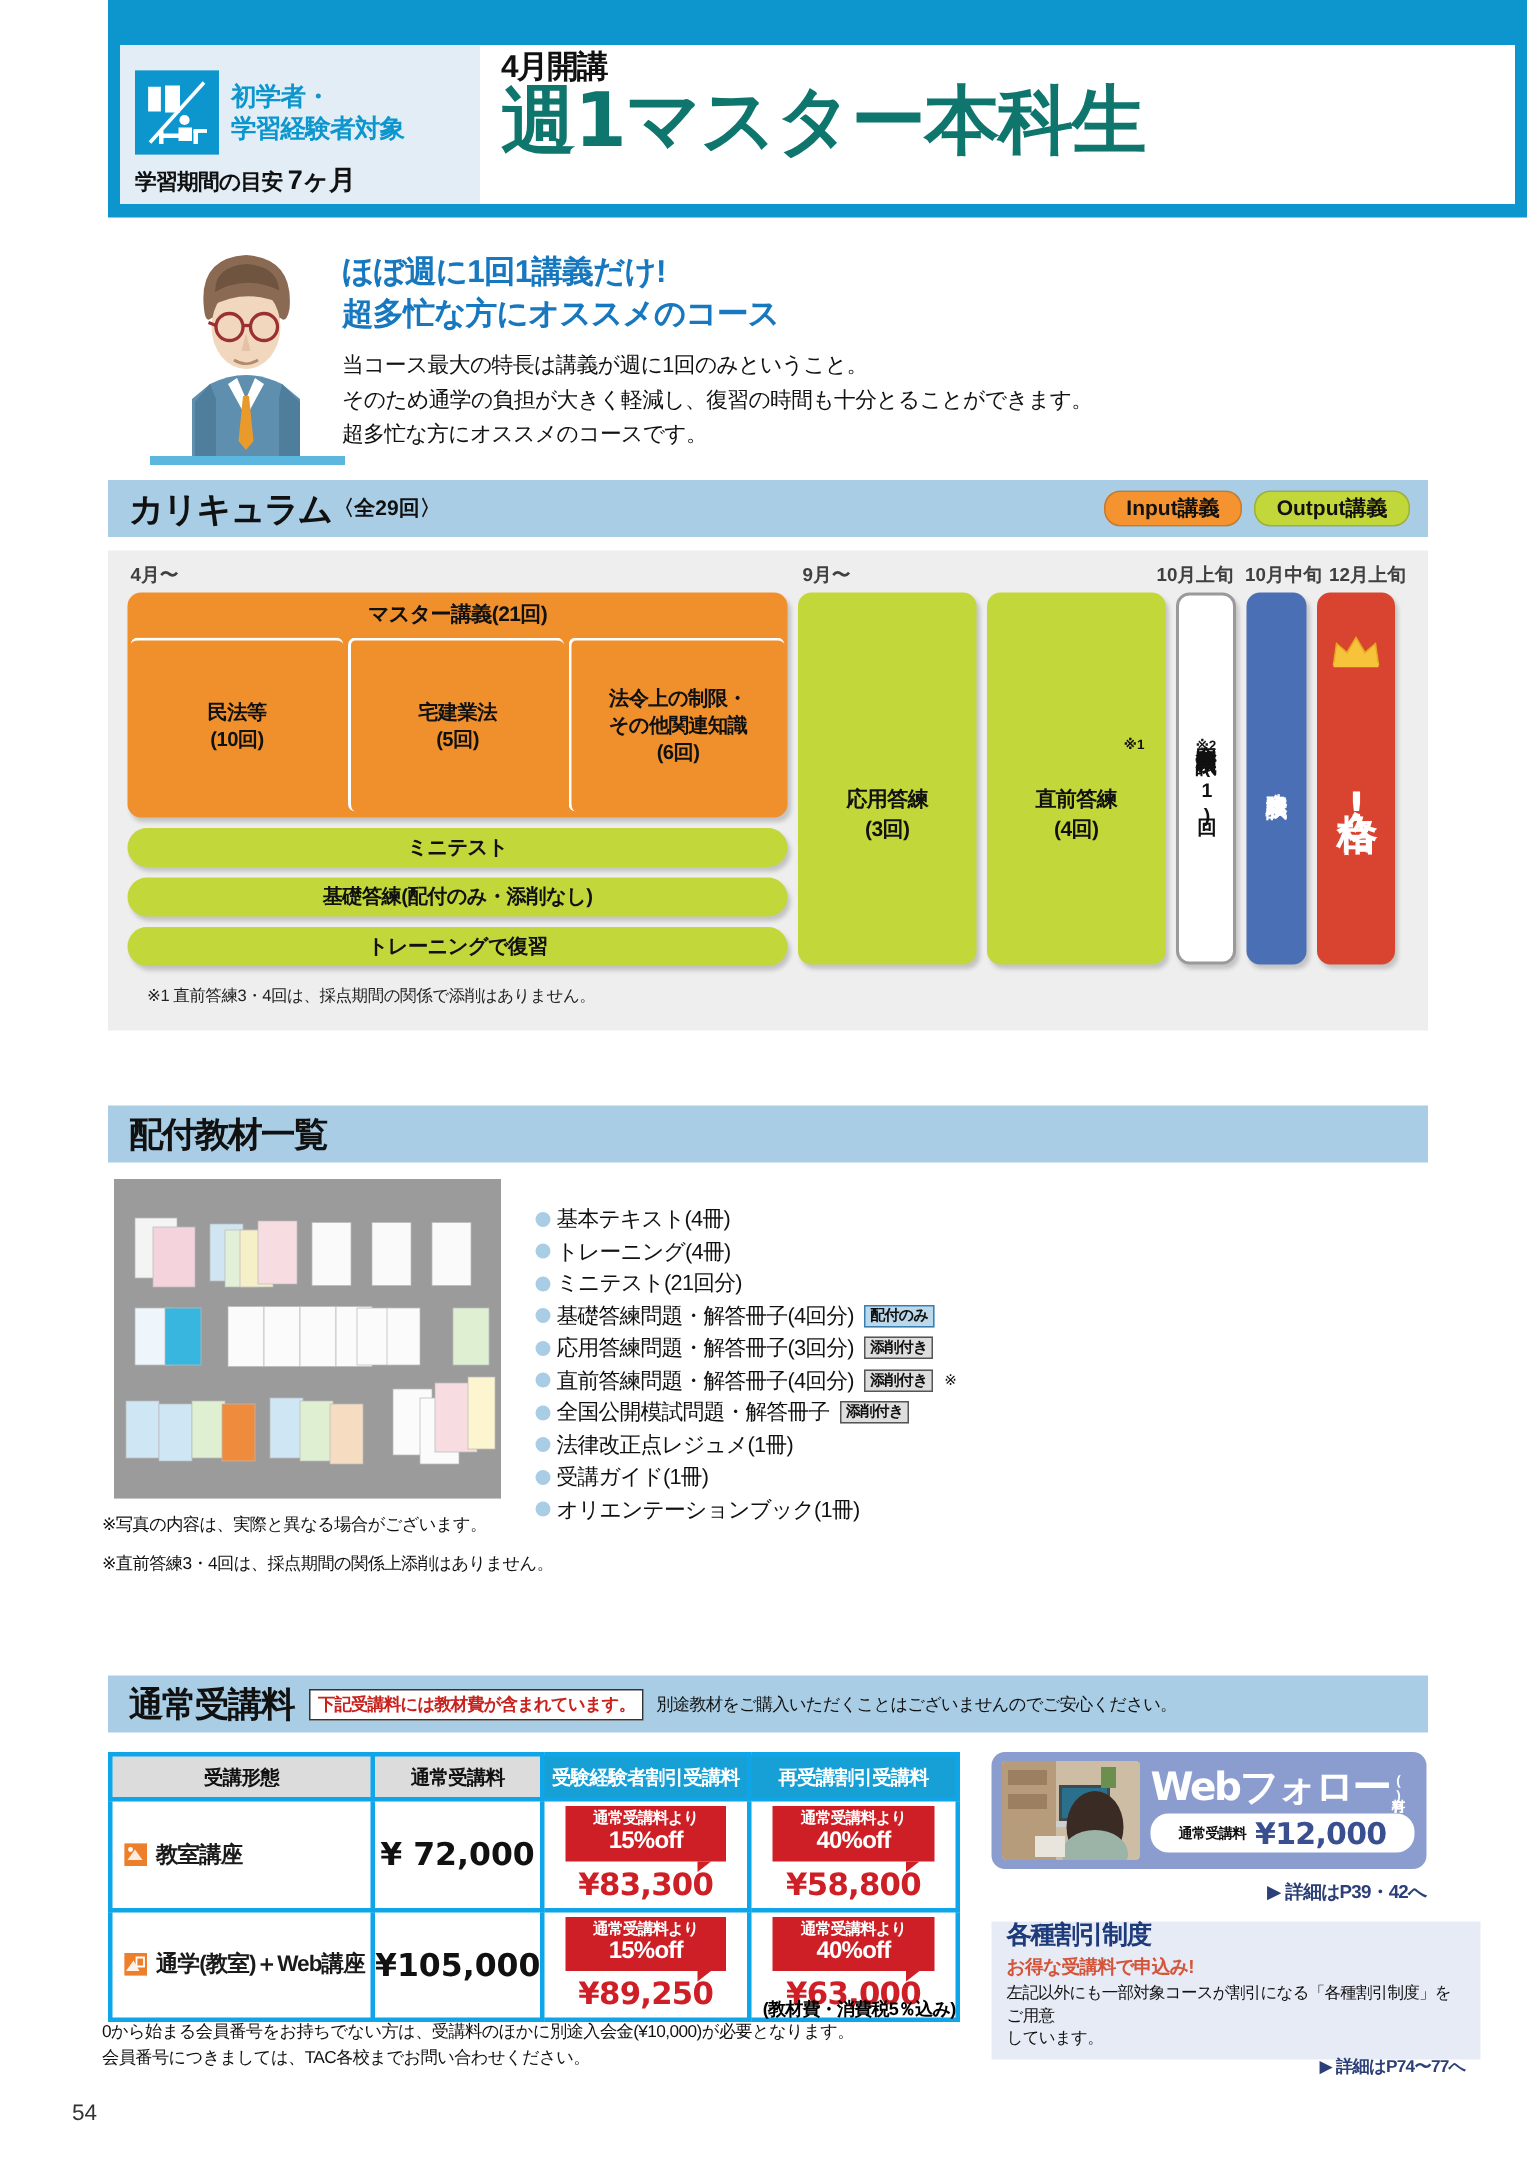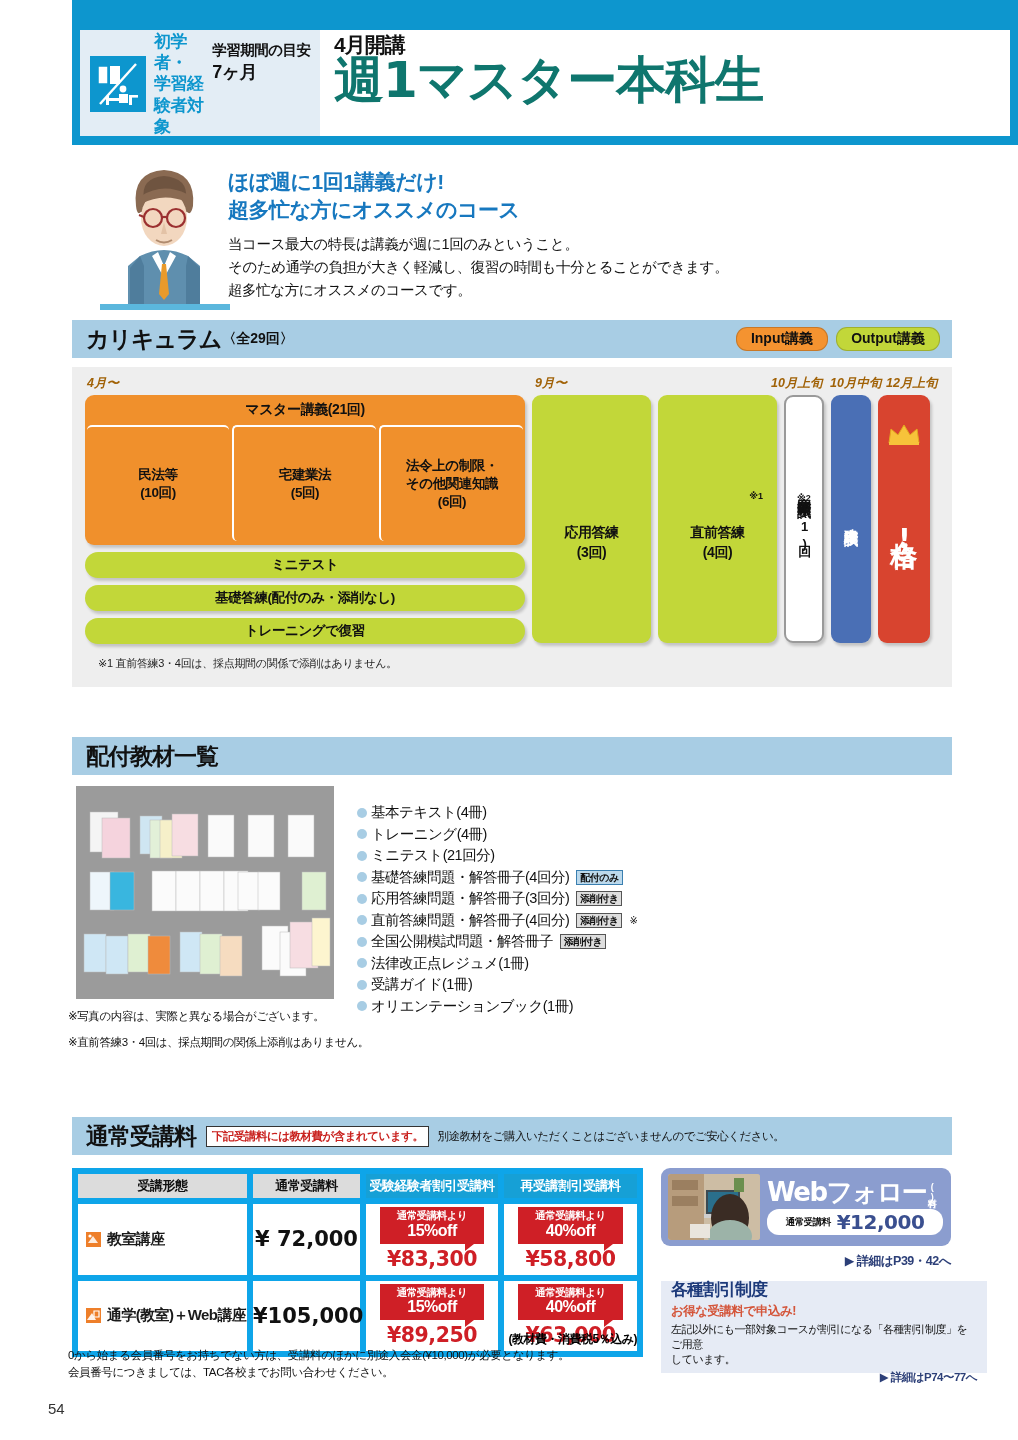--- a/index.html
+++ b/index.html
@@ -17,21 +17,21 @@
     position: absolute; left: 72px; top: 0; width: 946px; height: 145px;
     background: #0d96ce;
   }
   .title-card {
     position: absolute; left: 78px; top: 28px; width: 934px; height: 110px;
     background: #ffffff; border: 2px solid #0d96ce;
     display: flex; align-items: stretch;
   }
   .badge-col {
     width: 240px; background: #e3edf5; padding: 6px 8px 4px 10px;
-    display: flex; flex-direction: row; justify-content: space-between;
+    display: flex; flex-direction: column; justify-content: flex-end;
   }
   .badge-row { display: flex; align-items: center; gap: 8px; }
   .badge-icon {
     width: 56px; height: 56px; background: #0d96ce; position: relative; flex: 0 0 56px;
   }
   .badge-icon svg { display: block; }
   .badge-text {
     color: #0d96ce; font-weight: bold; font-size: 17px; line-height: 1.25;
     letter-spacing: -0.5px;
   }
@@ -86,23 +86,22 @@
   .pill.input { background: #f49330; }
   .pill.output { background: #c2d739; }
 
   
   .curr-wrap {
     position: absolute; left: 72px; top: 367px; width: 880px; height: 320px;
     background: #eeeeee;
   }
   .curr-inner { position: absolute; left: 13px; top: 8px; width: 856px; height: 304px; }
   .tl-label {
-    position: absolute; font-size: 12.5px; font-weight: bold; color: #a16207;
+    position: absolute; font-size: 12.5px; font-weight: bold; color: #404040;
     white-space: nowrap;
-    font-style: italic;
   }
   .flow { position: absolute; left: 0; top: 20px; width: 856px; height: 250px; display: flex; gap: 7px; }
   .left-col { width: 440px; position: relative; }
   .master-box {
     position: relative; width: 440px; height: 150px;
     background: #f0902c; border-radius: 9px;
     box-shadow: 2px 3px 3px rgba(0,0,0,.18);
   }
   .master-title {
     height: 30px; display: flex; align-items: center; justify-content: center;
@@ -189,21 +188,21 @@
     font-size: 11.5px; font-weight: bold; color: #c9211e; padding: 2px 5px;
     margin-left: 10px; letter-spacing: -0.5px;
   }
   .fee-tagnote { font-size: 11.5px; color: #111; margin-left: 8px; letter-spacing: -0.5px; }
 
   .fee-table {
     position: absolute; left: 72px; top: 1168px; width: 565px;
     border-collapse: collapse; table-layout: fixed;
   }
   .fee-table th, .fee-table td {
-    border: 6px solid #0ea5e9; text-align: center; vertical-align: middle;
+    border: 3px solid #0ea5e9; text-align: center; vertical-align: middle;
   }
   .fee-table th { height: 30px; font-size: 13px; font-weight: bold; letter-spacing: -0.5px; }
   .th-grey { background: #dcdcdc; color: #111; }
   .th-blue { background: #16a0d6; color: #ffffff; }
   .fee-table td { height: 62px; background: #ffffff; }
   .cell-type {
     text-align: left; padding-left: 8px; font-size: 15px; font-weight: bold;
     letter-spacing: -0.6px;
   }
   .type-inner { display: flex; align-items: center; gap: 6px; }

